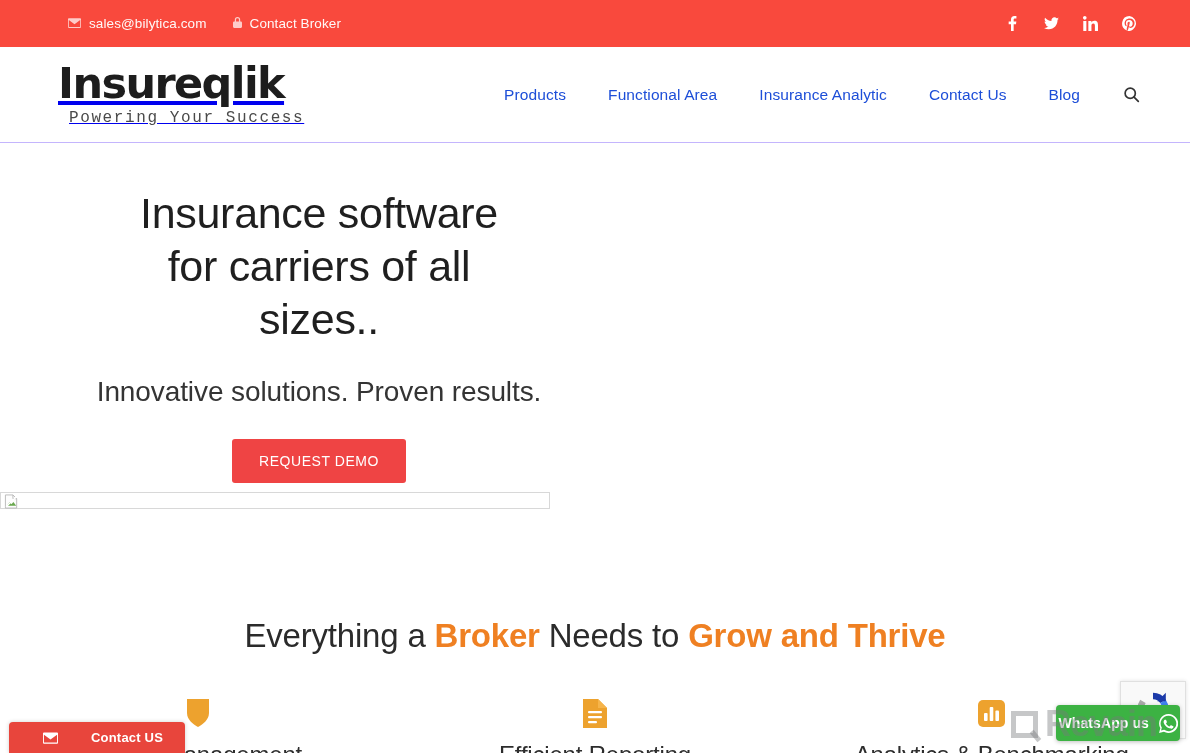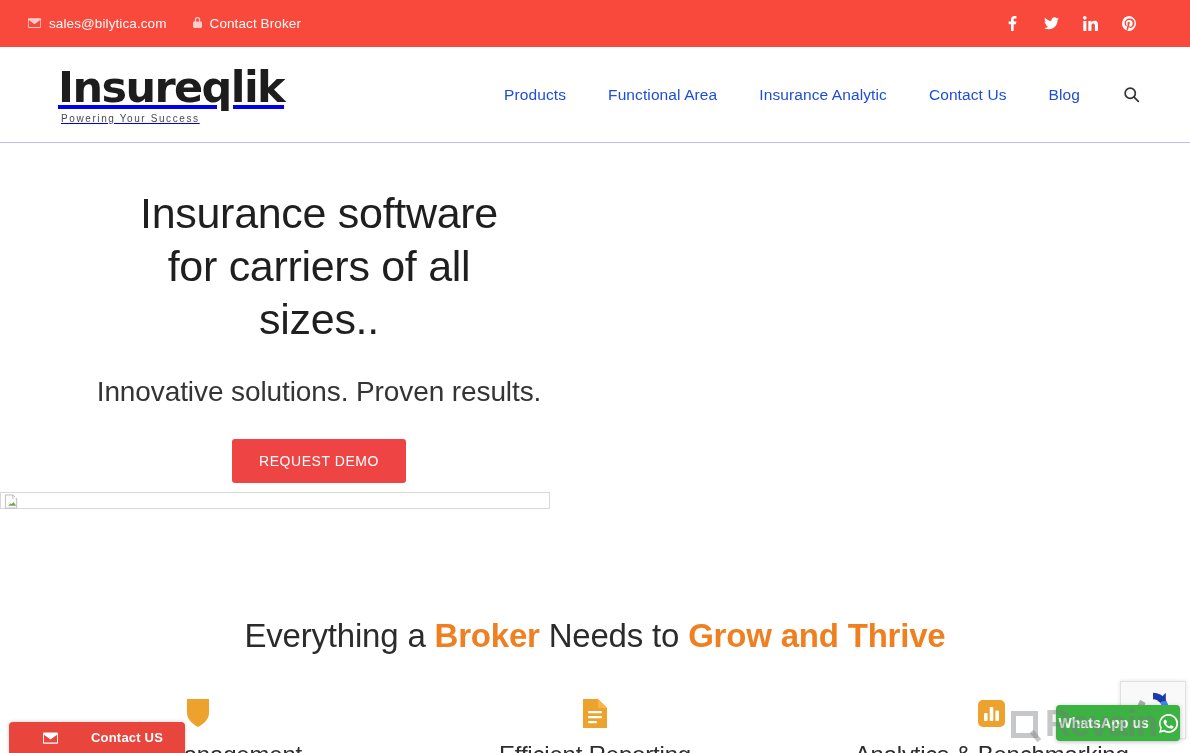--- a/index.html
+++ b/index.html
@@ -11,21 +11,21 @@
     font-family: "Liberation Sans", sans-serif;
     -webkit-font-smoothing: antialiased;
   }
 
   
   .topbar {
     height: 47px;
     background: #f9493d;
     display: flex;
     align-items: center;
-    padding: 0 52px 0 28px;
+    padding: 0 52px 0 68px;
     color: #ffffff;
   }
   .topbar-left { display: flex; align-items: center; gap: 26px; }
   .topbar-link {
     display: flex;
     align-items: center;
     gap: 8px;
     font-size: 13.5px;
     color: #ffffff;
     text-decoration: none;
@@ -54,26 +54,26 @@
   .logo-wrap { display: flex; flex-direction: column; justify-content: center; }
   .logo-text {
     font-family: "DejaVu Sans", sans-serif;
     font-size: 43px;
     font-weight: 700;
     color: #1d1d1d;
     letter-spacing: -1.6px;
     line-height: 1;
   }
   .logo-tag {
-    font-family: Liberation Sans, sans-serif;
-    font-size: 10px;
+    font-family: Liberation Mono, monospace;
+    font-size: 16px;
     color: #4a4a4a;
     letter-spacing: 1.6px;
     margin-top: 4px;
-    margin-left: 3px;
+    margin-left: 11px;
   }
   .nav {
     margin-left: auto;
     display: flex;
     align-items: center;
     gap: 0px;
   }
   .nav-item {
     font-size: 15.5px;
     color: #1d4ed8;

